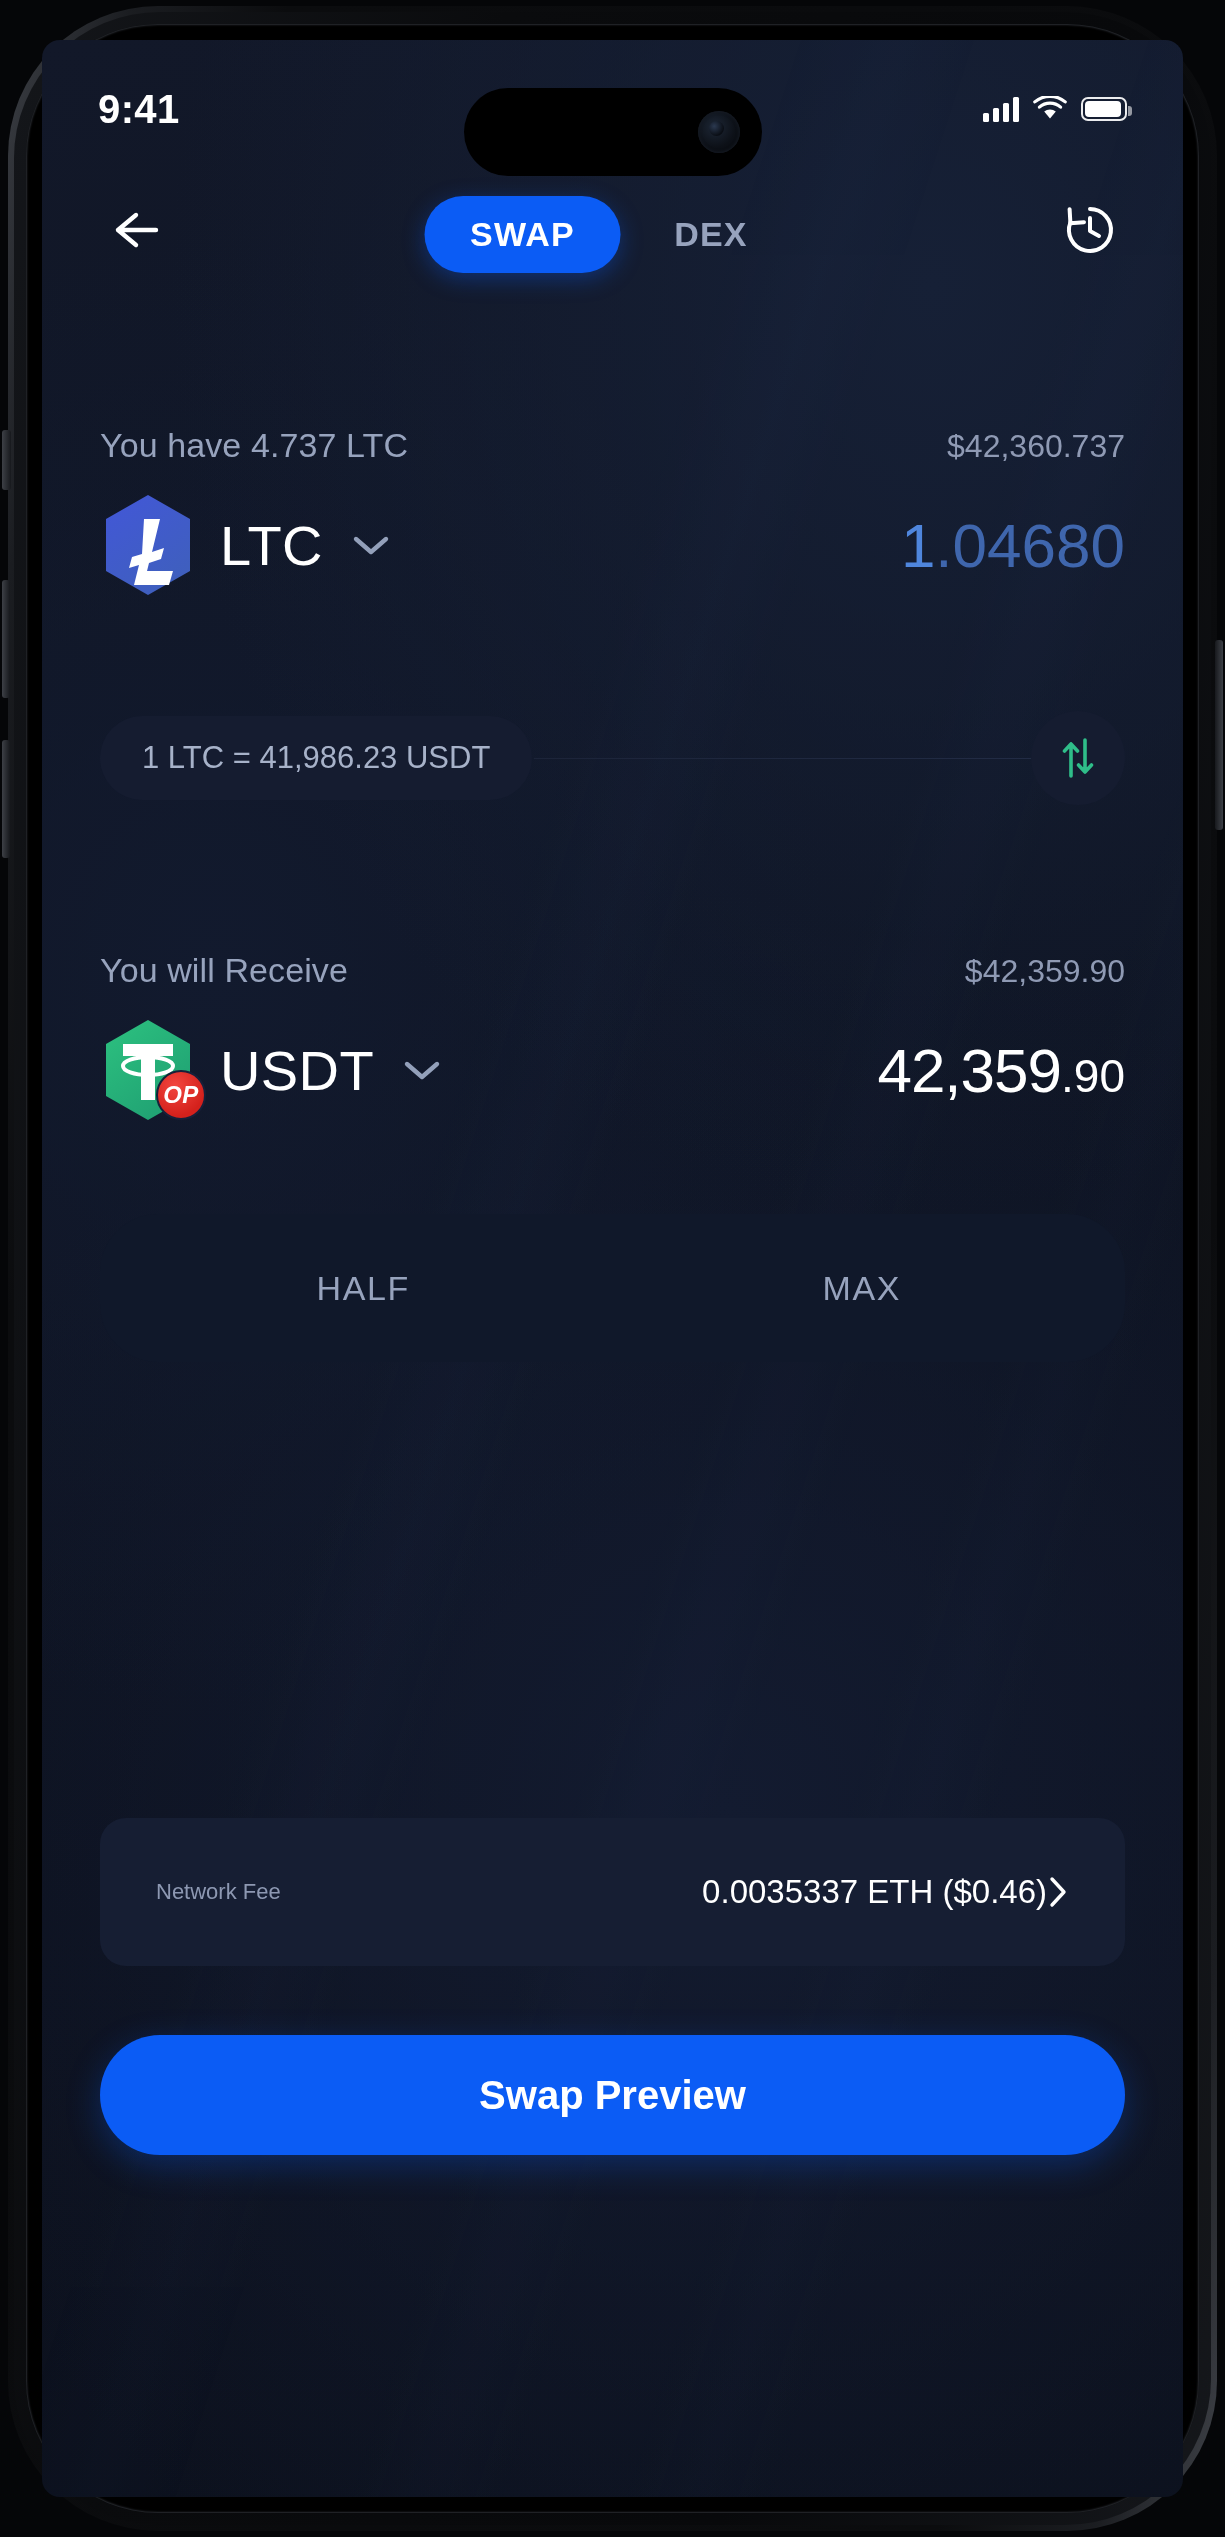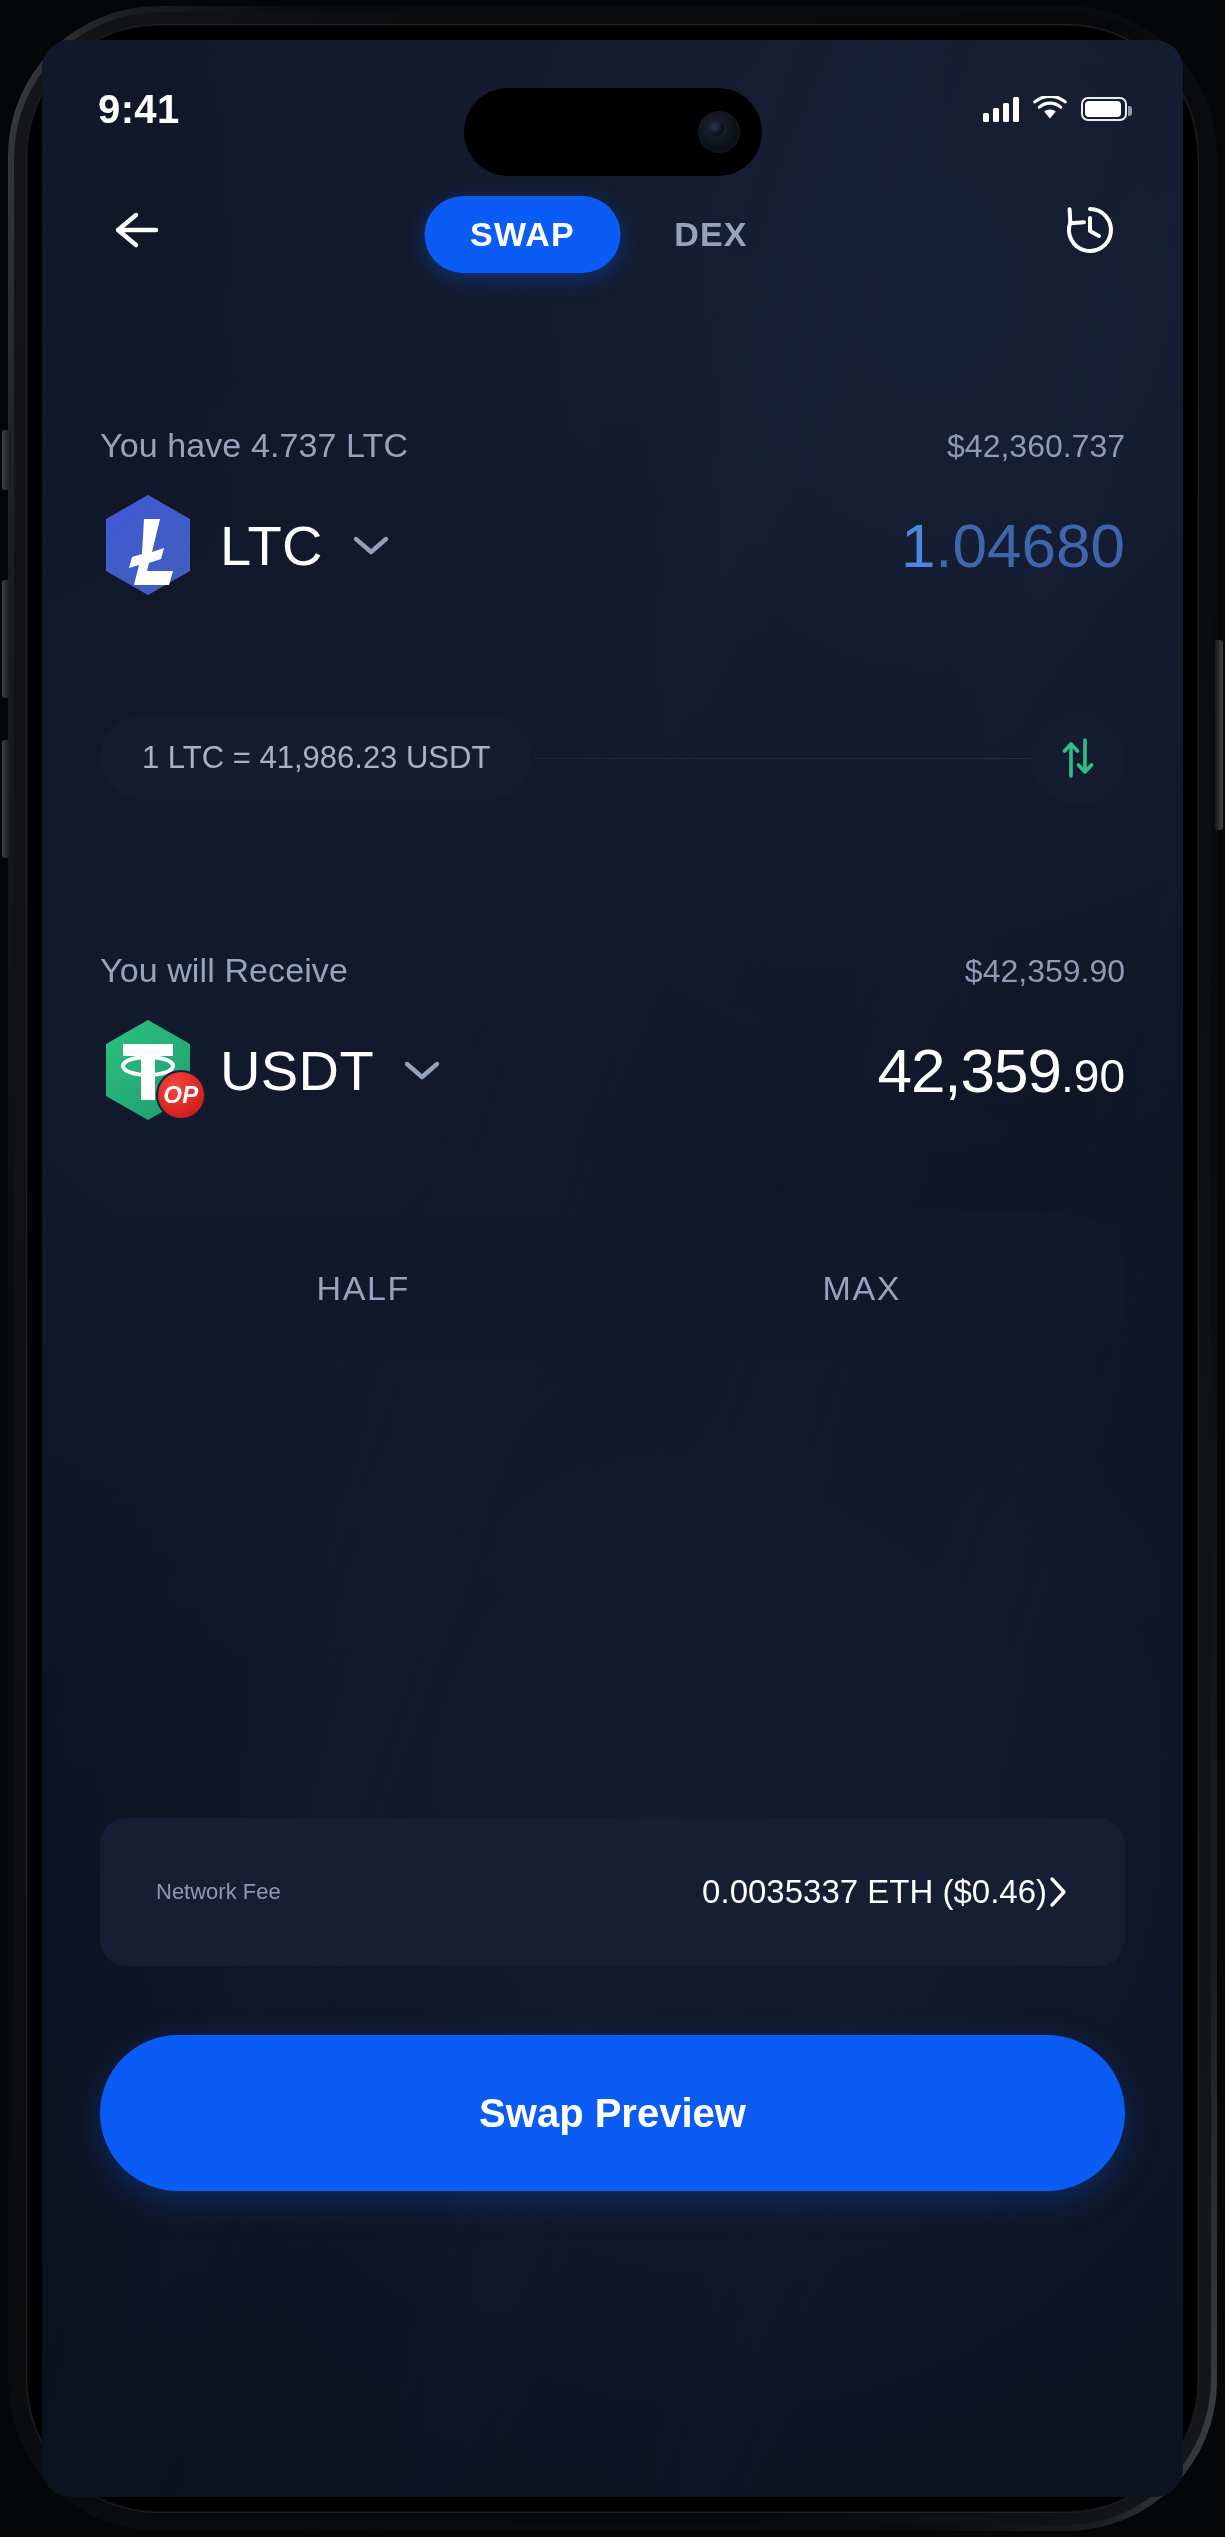--- a/index.html
+++ b/index.html
@@ -33,21 +33,21 @@
   .btn-side{ position:absolute; background:linear-gradient(90deg,#3d4046,#17191d); border-radius:3px; }
   .btn-mute{ left:2px; top:430px; width:9px; height:60px; }
   .btn-up  { left:2px; top:580px; width:8px; height:118px; }
   .btn-dn  { left:2px; top:740px; width:8px; height:118px; }
   .btn-pwr { right:2px; top:640px; width:8px; height:190px;
              background:linear-gradient(270deg,#3d4046,#17191d); }
 
   
   .screen{
     position:absolute; left:42px; top:40px; width:1141px; height:2457px;
-    border-radius:28px; overflow:hidden;
+    border-radius:18px; overflow:hidden;
     background:
       radial-gradient(115% 65% at 78% 10%, #162036 0%, rgba(18,24,42,0) 58%),
       radial-gradient(90% 50% at 15% 38%, #121a2e 0%, rgba(16,21,37,0) 60%),
       radial-gradient(120% 60% at 60% 72%, #131b30 0%, rgba(14,19,33,0) 62%),
       linear-gradient(168deg,#121829 0%, #0f1524 38%, #0d1220 70%, #0c111d 100%);
   }
   
   .sheen{
     position:absolute; inset:0; pointer-events:none; opacity:.55;
     background:
@@ -197,21 +197,21 @@
     background:#161e33; border-radius:26px; height:148px;
     display:flex; align-items:center; justify-content:space-between;
     padding:0 56px; cursor:pointer;
   }
   .fee-label{ color:#8d98b2; font-size:22px; }
   .fee-value-wrap{ display:flex; align-items:center; }
   .fee-value{ color:#fff; font-size:33px; }
 
   
   .cta{
-    position:absolute; left:58px; right:58px; top:1995px; height:156px;
+    position:absolute; left:58px; right:58px; top:1995px; height:120px;
     background:#0b5cf5; border-radius:80px;
     display:flex; align-items:center; justify-content:center;
     color:#fff; font-size:40px; font-weight:700; cursor:pointer;
     box-shadow:0 10px 34px rgba(11,92,245,.30);
   }
 </style>
 </head>
 <body>
 
 <div id="frame">

